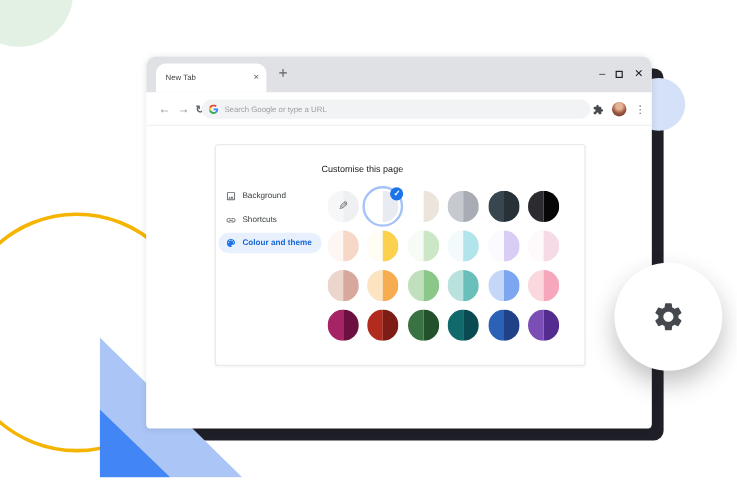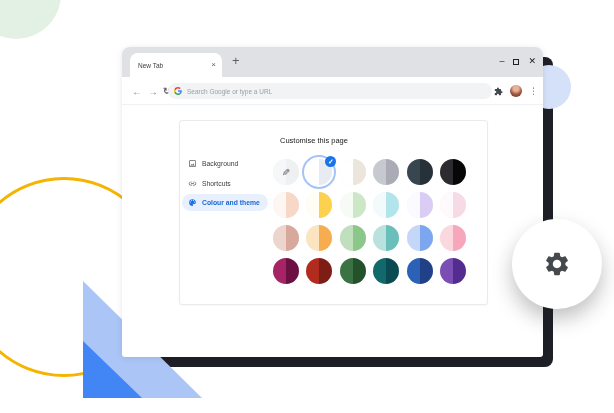--- a/index.html
+++ b/index.html
@@ -43,21 +43,21 @@
   .ext-ic{width:9px;height:9px;}
   .avatar{width:12px;height:12px;border-radius:50%;
           background:radial-gradient(circle at 50% 30%,#E7B396 25%,#A05844 55%,#6B3A31 90%);}
   .menu-dots{font-size:9px;color:#5F6368;line-height:1;letter-spacing:0;}
 
   .content{position:relative;height:251px;background:#fff;border-radius:0 0 3px 3px;}
 
   
   .card{position:absolute;left:57px;top:15px;width:309px;height:185px;background:#fff;
         border:1px solid #E9EAEE;border-radius:3px;box-shadow:0 1px 2px rgba(0,0,0,.03);}
-  .card-title{position:absolute;left:100px;top:15px;font-size:7.5px;color:#202124;}
+  .card-title{position:absolute;left:88px;top:15px;font-size:7.5px;color:#202124;}
   .side-nav{position:absolute;left:2px;top:34px;width:86px;}
   .side-item{position:relative;height:17px;margin-bottom:2.5px;display:flex;align-items:center;
              padding-left:6px;border-radius:9px;}
   .side-item .s-ic{width:9px;height:9px;margin-right:5px;flex:none;display:flex;}
   .side-item .s-lb{font-size:6.8px;color:#3C4043;white-space:nowrap;}
   .side-item.selected{background:#E8F0FE;}
   .side-item.selected .s-lb{color:#1967D2;font-weight:bold;}
 
   .grid{position:absolute;left:93px;top:38px;display:flex;flex-direction:column;gap:7px;}
   .grid-row{display:flex;gap:7.4px;}

